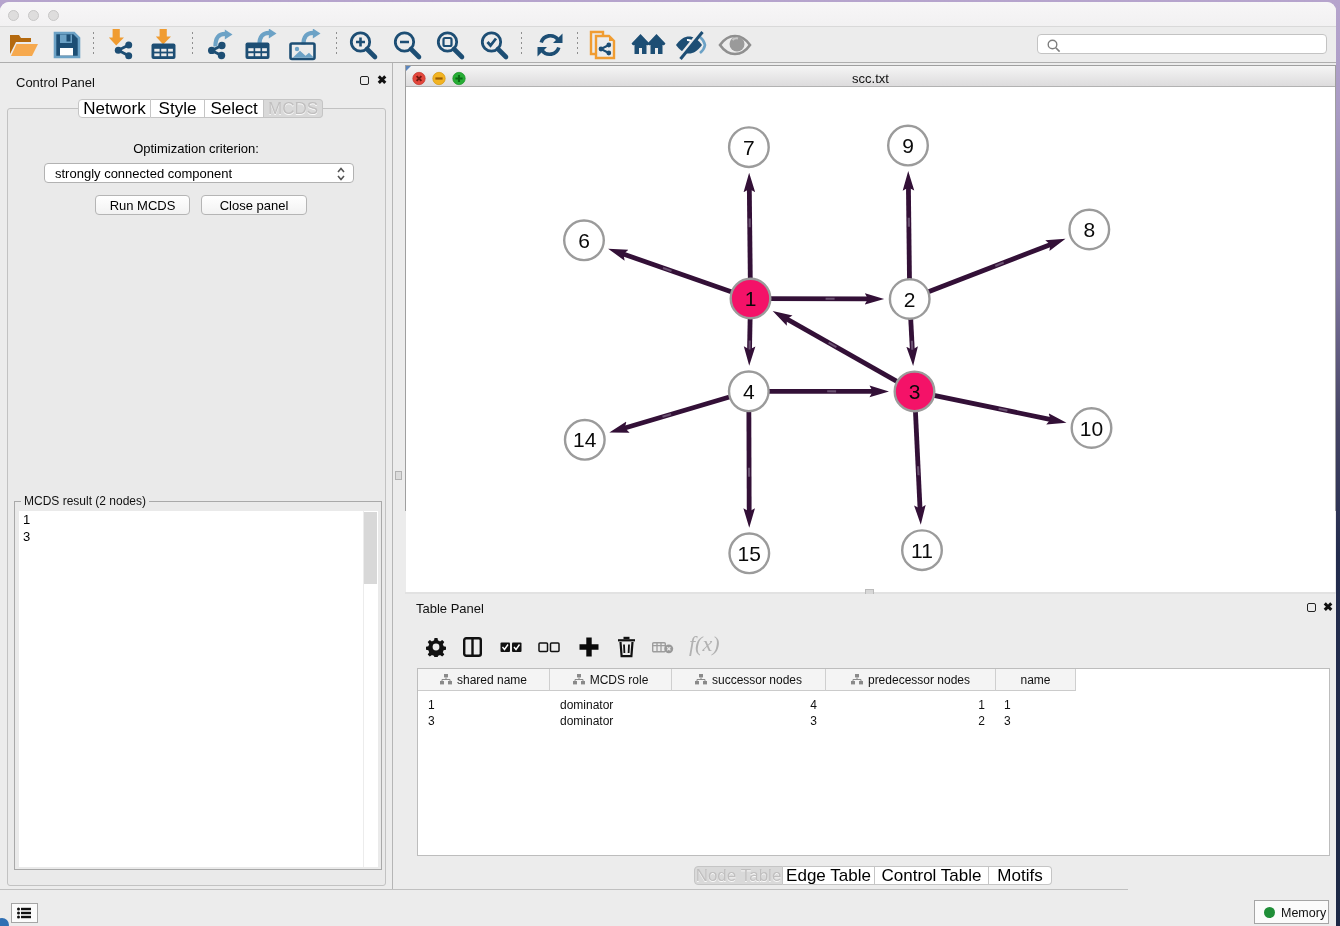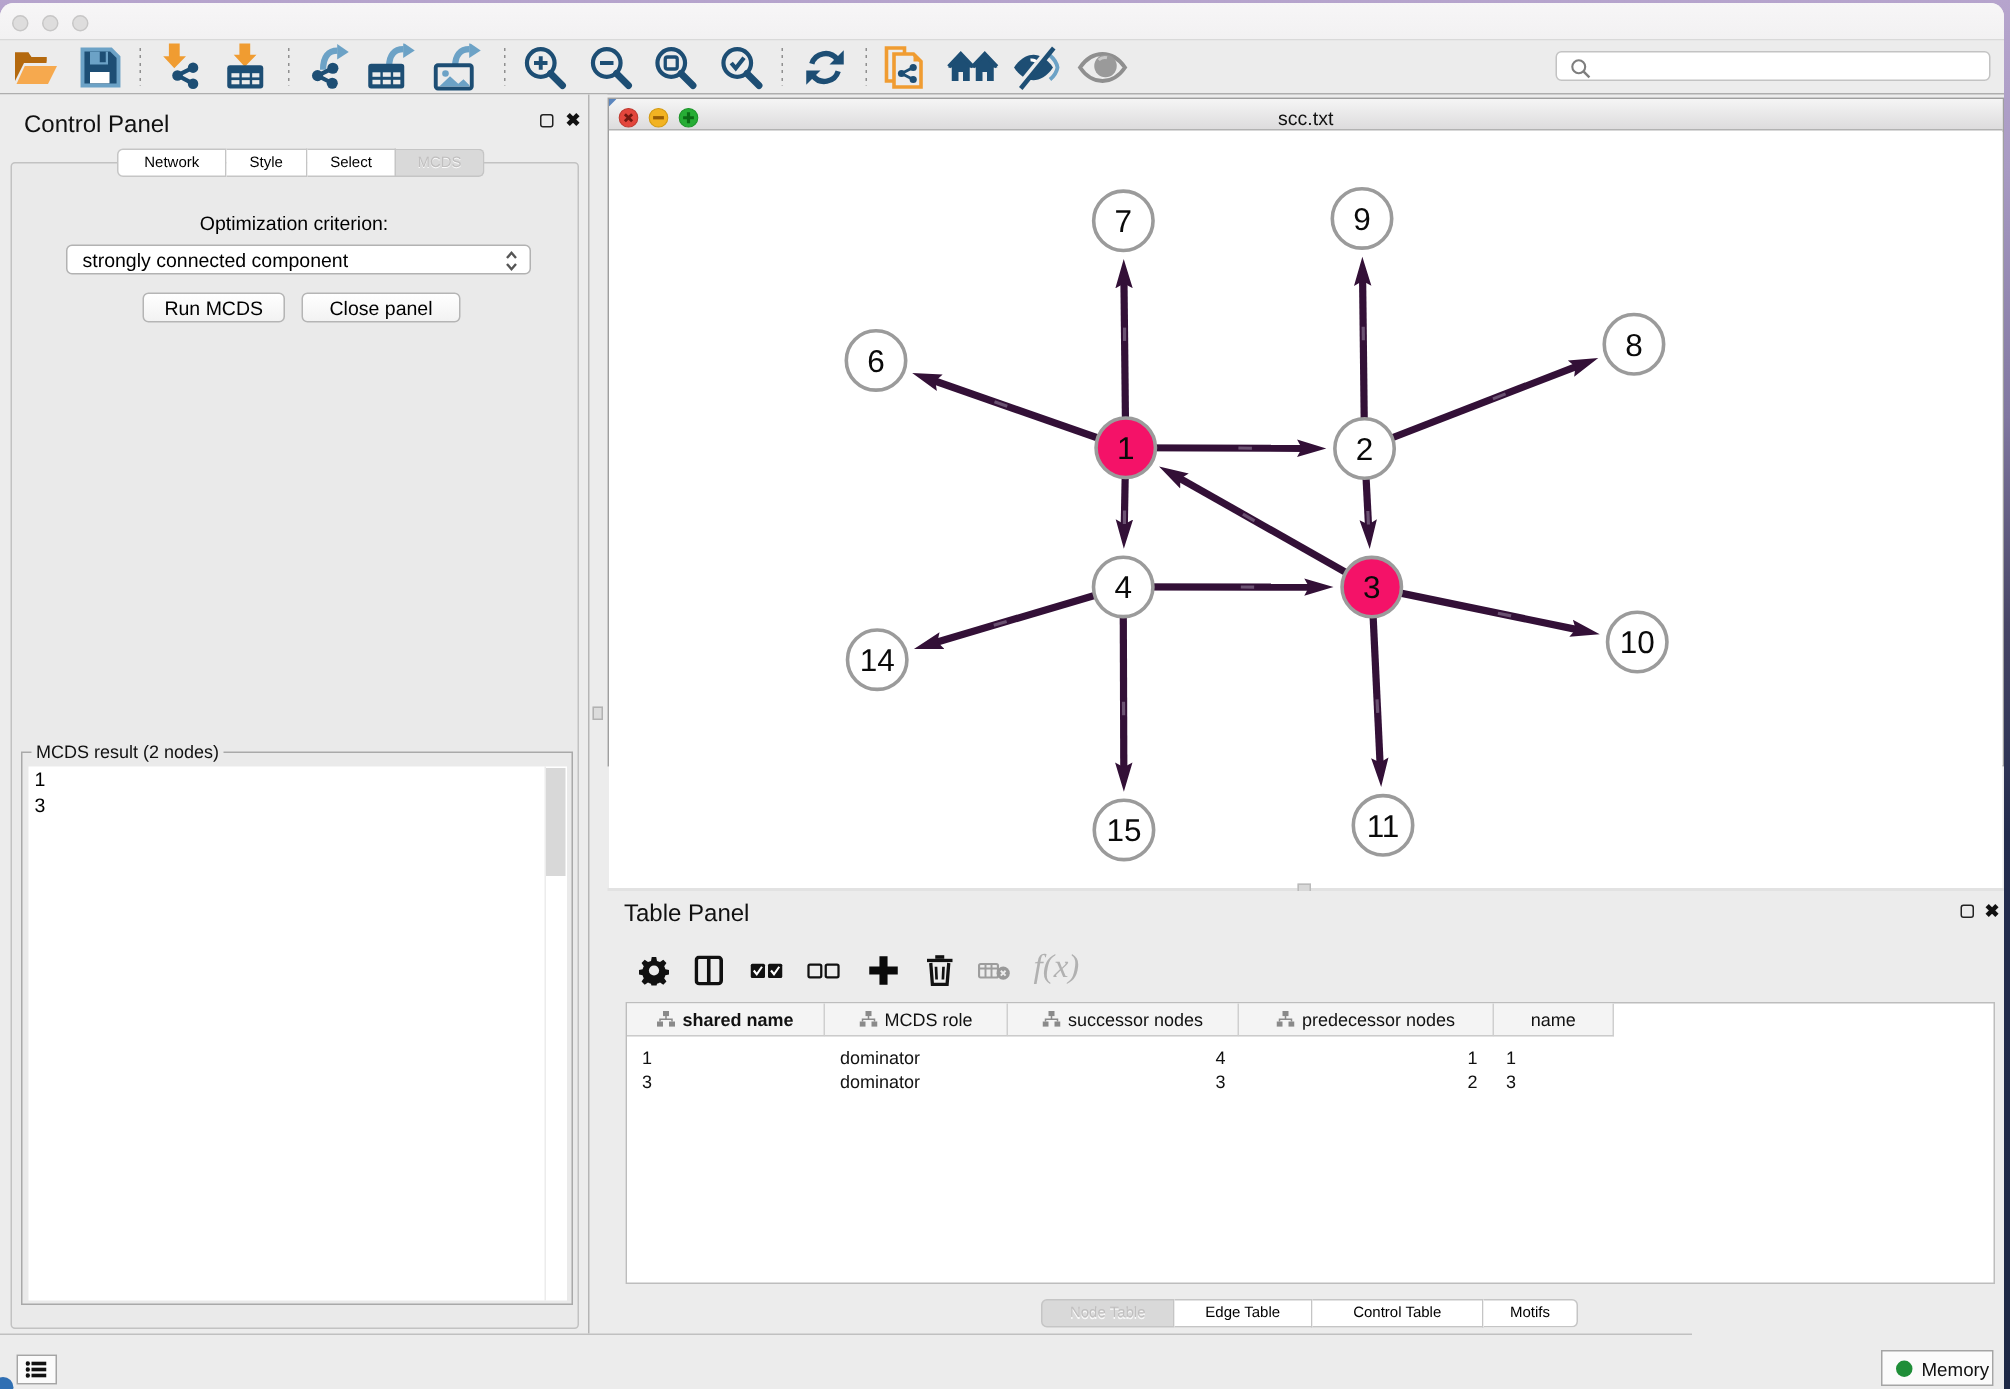--- a/index.html
+++ b/index.html
@@ -18,26 +18,26 @@
 
 #toolbar { position:absolute; left:0; top:25px; width:1336px; height:36px;
   background:#ececec; border-bottom:1px solid #aeaeae; }
 .tbi { position:absolute; top:2px; }
 .tsep { position:absolute; top:5px; width:1px; height:25px;
   background-image:repeating-linear-gradient(#8f8f8f 0 2px, transparent 2px 5px); }
 #search { position:absolute; left:1037px; top:7px; width:290px; height:20px;
   background:#fff; border:1px solid #c3c3c3; border-radius:4px; }
 
 #cpanel { position:absolute; left:0; top:61px; width:392px; height:828px; background:#ececec; }
-.ptitle { font-size:16px; color:#111; }
+.ptitle { font-size:13px; color:#111; }
 .floatbtn { position:absolute; width:9px; height:9px; border:1.5px solid #222; border-radius:2px; background:transparent; }
 .closex { position:absolute; font-size:12px; font-weight:bold; color:#111; }
 #cpane { position:absolute; left:7px; top:45px; width:379px; height:778px;
   background:#eaeaea; border:1px solid #c2c2c2; border-radius:3px; }
-.tabgrp { position:absolute; display:flex; height:19px; font-size:10px; }
+.tabgrp { position:absolute; display:flex; height:19px; font-size:17px; }
 .tabgrp .seg { background:#fff; border:1px solid #c5c5c5; border-left:none;
   display:flex; align-items:center; justify-content:center; color:#000; }
 .tabgrp .seg:first-child { border-left:1px solid #c5c5c5; border-radius:4px 0 0 4px; }
 .tabgrp .seg:last-child { border-radius:0 4px 4px 0; }
 .tabgrp .seg.sel { background:#d9d9d9; color:#c0bfbf; text-shadow:0 1px 0 #fafafa; }
 
 .aqbtn { position:absolute; background:linear-gradient(#ffffff,#f2f2f2); border:1px solid #b5b5b5;
   border-radius:4px; font-size:13px; color:#000; display:flex; align-items:center; justify-content:center; }
 #resultbox { position:absolute; left:5px; top:6px; width:357px; height:355px; background:#fff; font-size:13px; }
 
@@ -349,21 +349,21 @@
       </svg>
       <svg style="position:absolute;left:247px;top:10px;" width="22" height="12" viewBox="0 0 22 12">
         <rect x="0.7" y="0.7" width="12.6" height="9" rx="1" fill="none" stroke="#9d9d9d" stroke-width="1.4"></rect>
         <path d="M0.7 3.6 H13.3 M5 0.7 V9.7 M9 0.7 V9.7" stroke="#9d9d9d" stroke-width="1.3"></path>
         <circle cx="16.8" cy="6.8" r="4.4" fill="#999"></circle>
         <path d="M15.2 5.2 L18.4 8.4 M18.4 5.2 L15.2 8.4" stroke="#ececec" stroke-width="1.3"></path>
       </svg>
       <div style="position:absolute;left:284px;top:-1px;font-family:'Liberation Serif',serif;font-style:italic;font-size:22px;color:#b1b1b1;">f(x)</div>
     </div>
     <div id="ttable">
-      <div class="hdr" style="left:0;width:132px;font-weight:bold;"><svg width="12" height="11" viewBox="0 0 12 11" style="margin-right:5px;">
+      <div class="hdr" style="left:0;width:132px;"><svg width="12" height="11" viewBox="0 0 12 11" style="margin-right:5px;">
             <rect x="4" y="0" width="4" height="3.4" fill="#8a8a8a"></rect>
             <rect x="0" y="7" width="4" height="3.4" fill="#8a8a8a"></rect>
             <rect x="8" y="7" width="4" height="3.4" fill="#8a8a8a"></rect>
             <path d="M6 3.4 V5.5 M2 7 V5.5 H10 V7" stroke="#8a8a8a" fill="none"></path>
           </svg>shared name</div>
       <div class="hdr" style="left:132px;width:122px;"><svg width="12" height="11" viewBox="0 0 12 11" style="margin-right:5px;">
             <rect x="4" y="0" width="4" height="3.4" fill="#8a8a8a"></rect>
             <rect x="0" y="7" width="4" height="3.4" fill="#8a8a8a"></rect>
             <rect x="8" y="7" width="4" height="3.4" fill="#8a8a8a"></rect>
             <path d="M6 3.4 V5.5 M2 7 V5.5 H10 V7" stroke="#8a8a8a" fill="none"></path>

